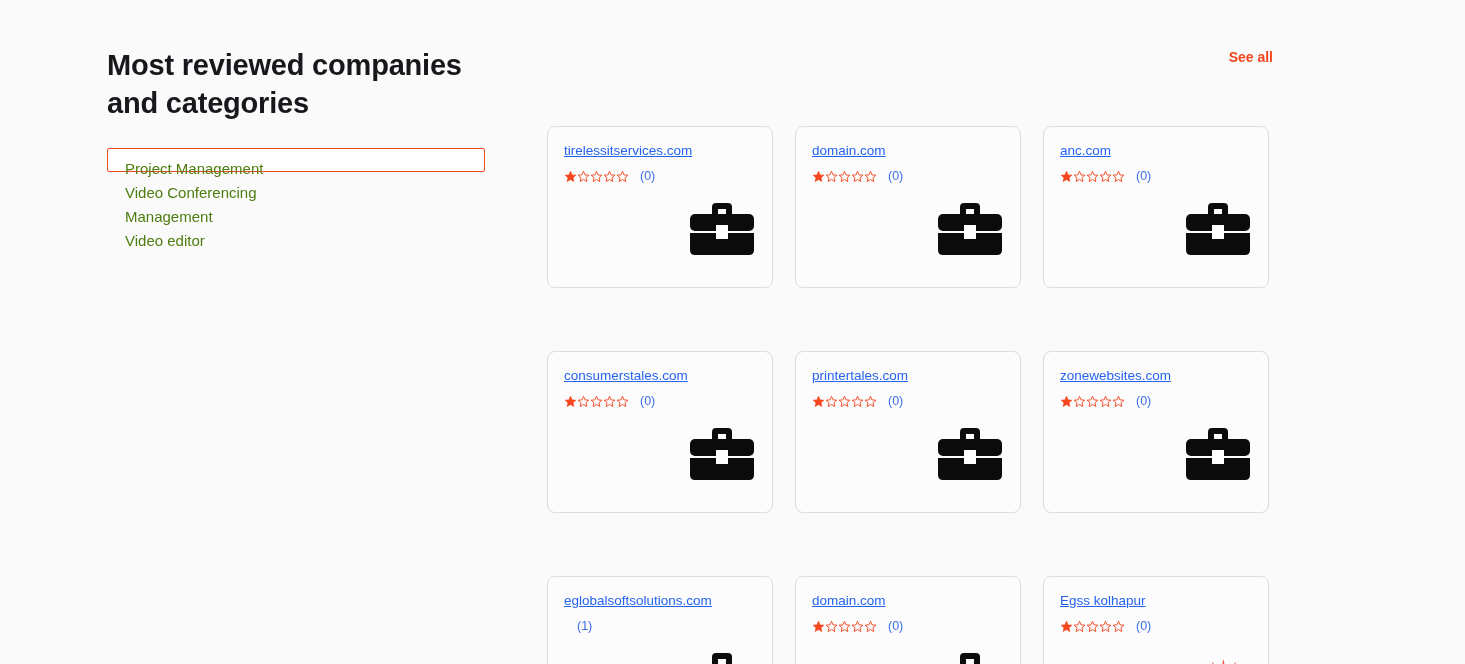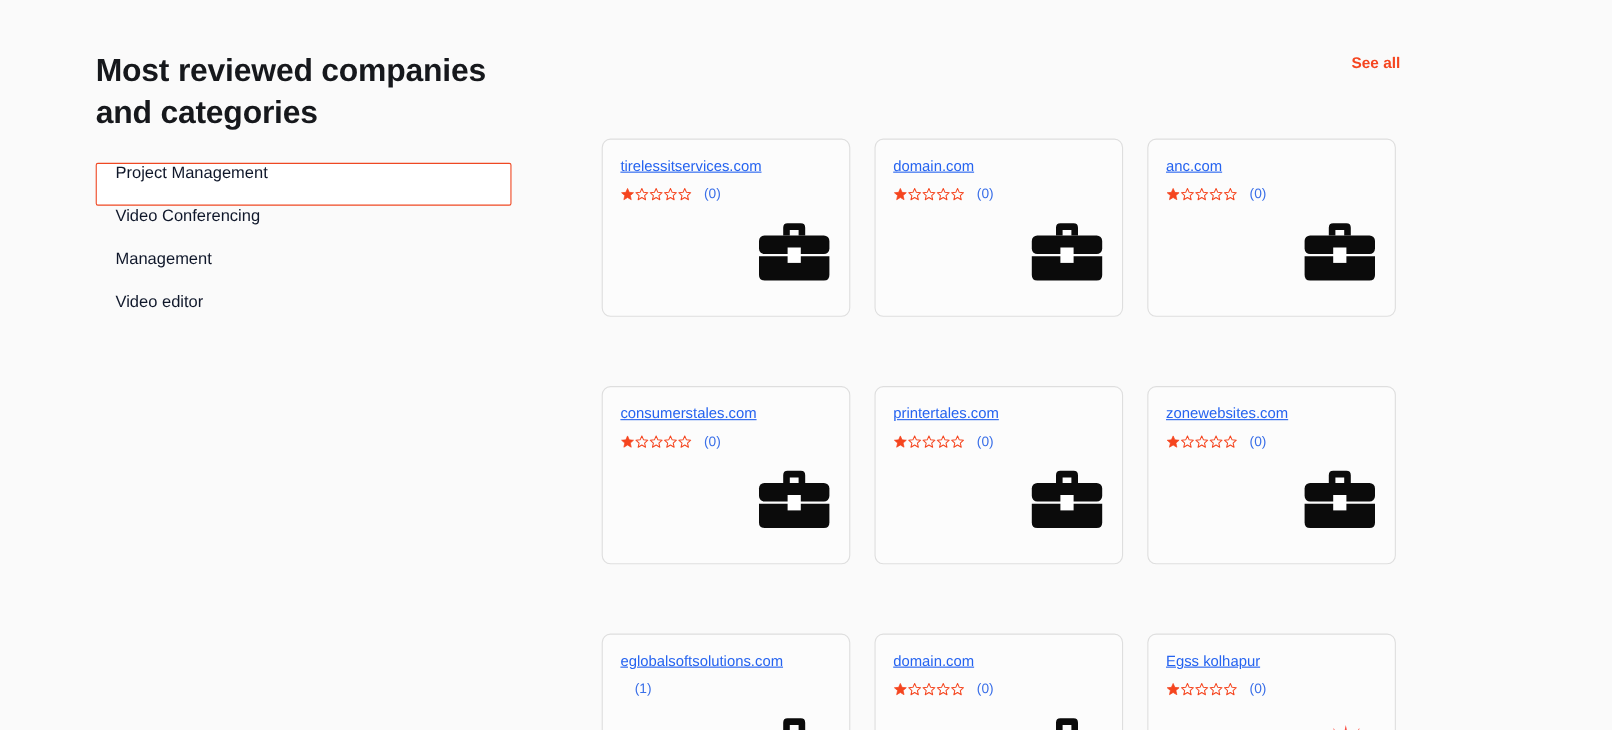--- a/index.html
+++ b/index.html
@@ -17,49 +17,49 @@
 
   .page {
     position: relative;
     width: 1465px;
     height: 664px;
   }
 
   
   .left-col {
     position: absolute;
-    left: 87px;
+    left: 107px;
     top: 46px;
     width: 400px;
   }
   .section-heading {
     font-size: 29px;
     line-height: 38px;
     font-weight: 700;
     color: #16181c;
     letter-spacing: -0.2px;
     margin: 0 0 26px 0;
     width: 380px;
   }
   .category-list {
     list-style: none;
     margin: 0;
     padding: 0;
     width: 378px;
   }
   .category-item {
     font-size: 15px;
-    color: #0f172a;
-    padding: 0 0 11px 17px;
+    color: #4d7c0f;
+    padding: 11px 0 11px 17px;
     border: 1px solid transparent;
     border-radius: 2px;
     cursor: pointer;
     line-height: 17px;
     box-sizing: border-box;
-    height: 39px;
+    height: 22px;
   }
   .category-item.active {
     border: 1px solid #ef4823;
     background: #ffffff;
   }
 
   
   .right-col {
     position: absolute;
     left: 547px;

